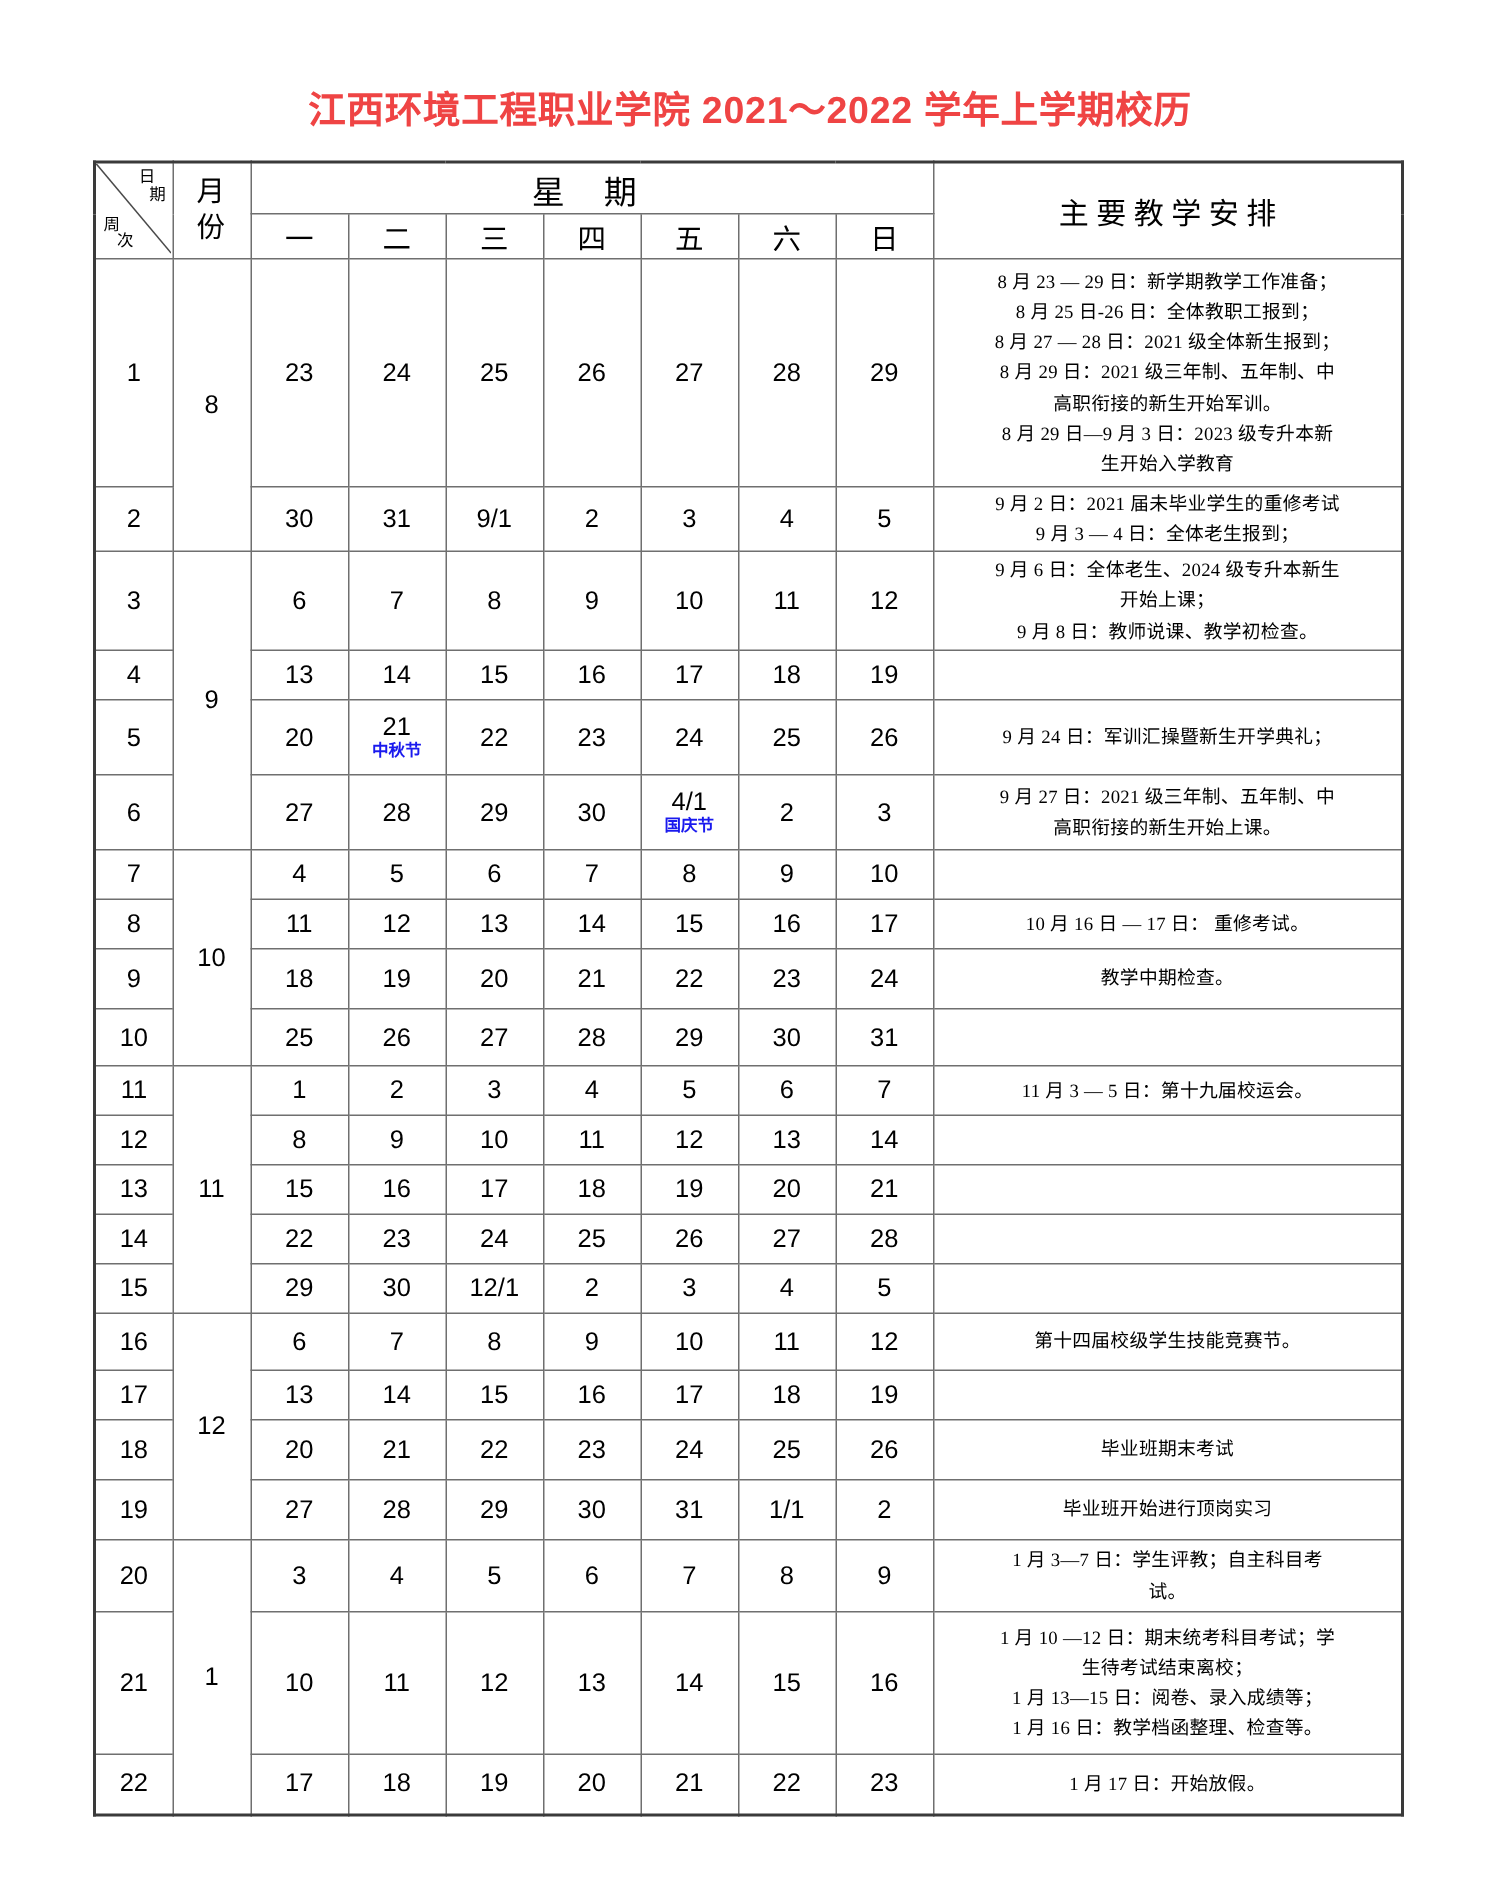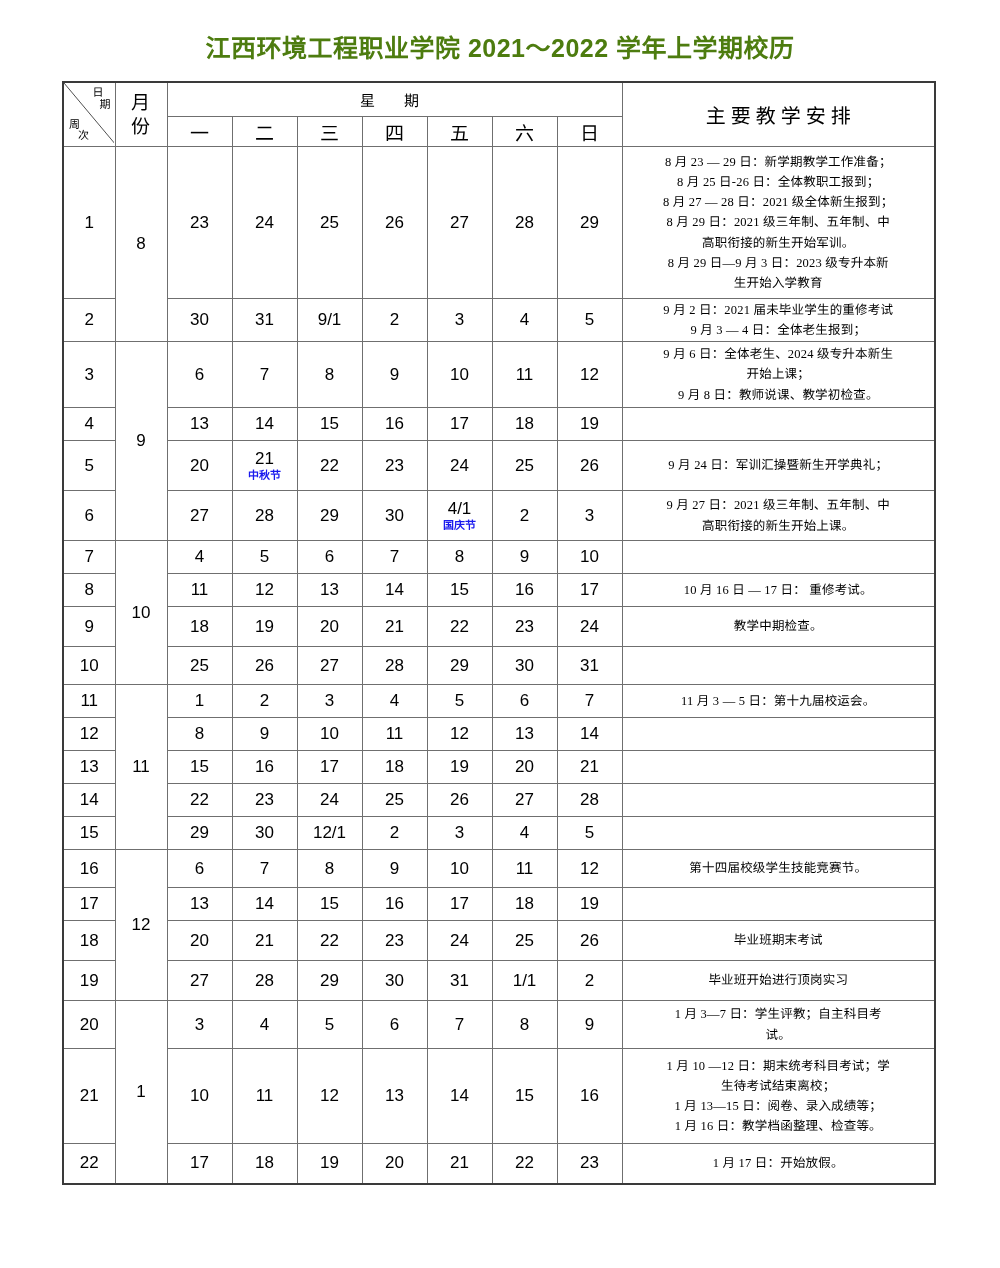--- a/index.html
+++ b/index.html
@@ -25,21 +25,22 @@
 
   .title {
     text-align: center;
     font-family: "Liberation Sans", "DejaVu Sans", sans-serif;
     font-size: 25px;
     font-weight: bold;
     letter-spacing: 0.5px;
     padding-top: 33px;
     padding-bottom: 0;
     line-height: 1.2;
-    color: #4d7c0f;
+    color: #ef4444;
+    margin-top: 26px;
   }
 
   .table-wrap {
     padding: 18px 62px 0 62px;
     box-sizing: border-box;
   }
 
   table.cal {
     border-collapse: collapse;
     width: 866px;
@@ -105,22 +106,22 @@
   .hdr-month {
     font-family: "Liberation Serif", "DejaVu Serif", serif;
     font-size: 19px;
     font-weight: bold;
     line-height: 1.25;
     letter-spacing: 1px;
   }
   .hdr-month span { display: block; }
 
   .hdr-weekgroup {
-    font-family: Liberation Mono, monospace;
-    font-size: 15px;
+    font-family: Liberation Sans, sans-serif;
+    font-size: 22px;
     font-weight: bold;
     letter-spacing: 10px;
     height: 33px;
   }
 
   .hdr-weekday {
     font-family: "Liberation Serif", "DejaVu Serif", serif;
     font-size: 19px;
     font-weight: bold;
     height: 29px;

